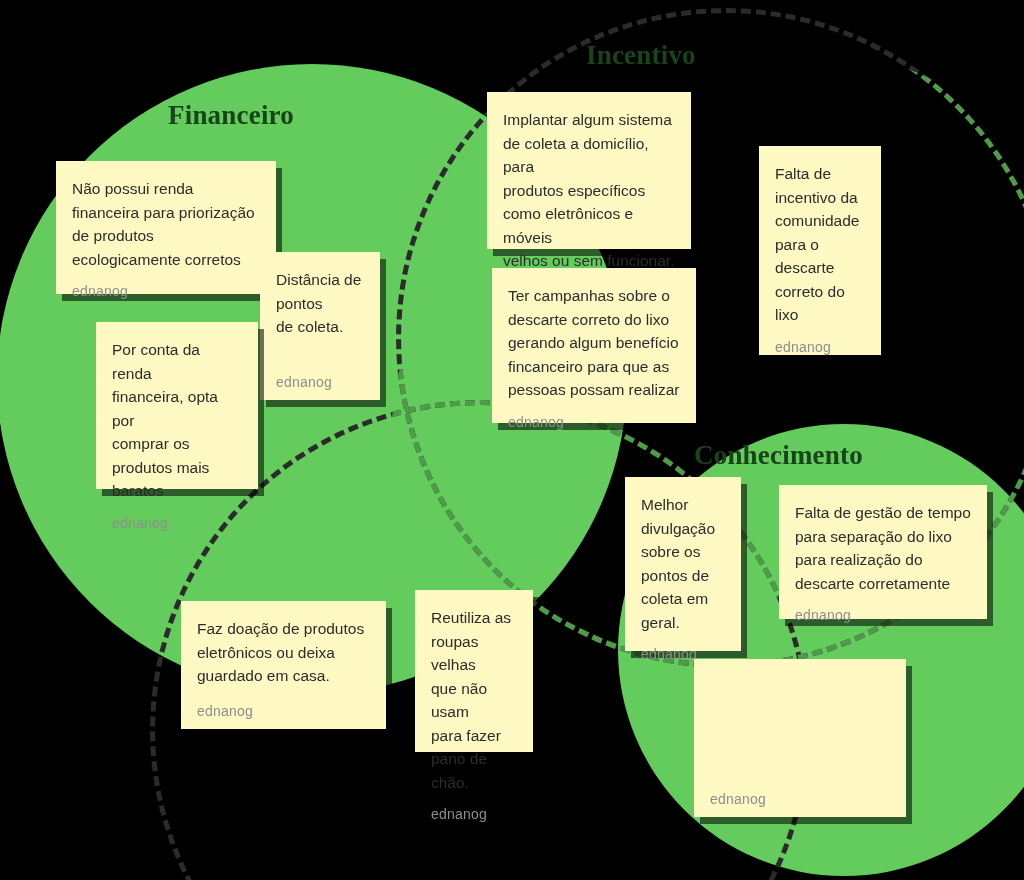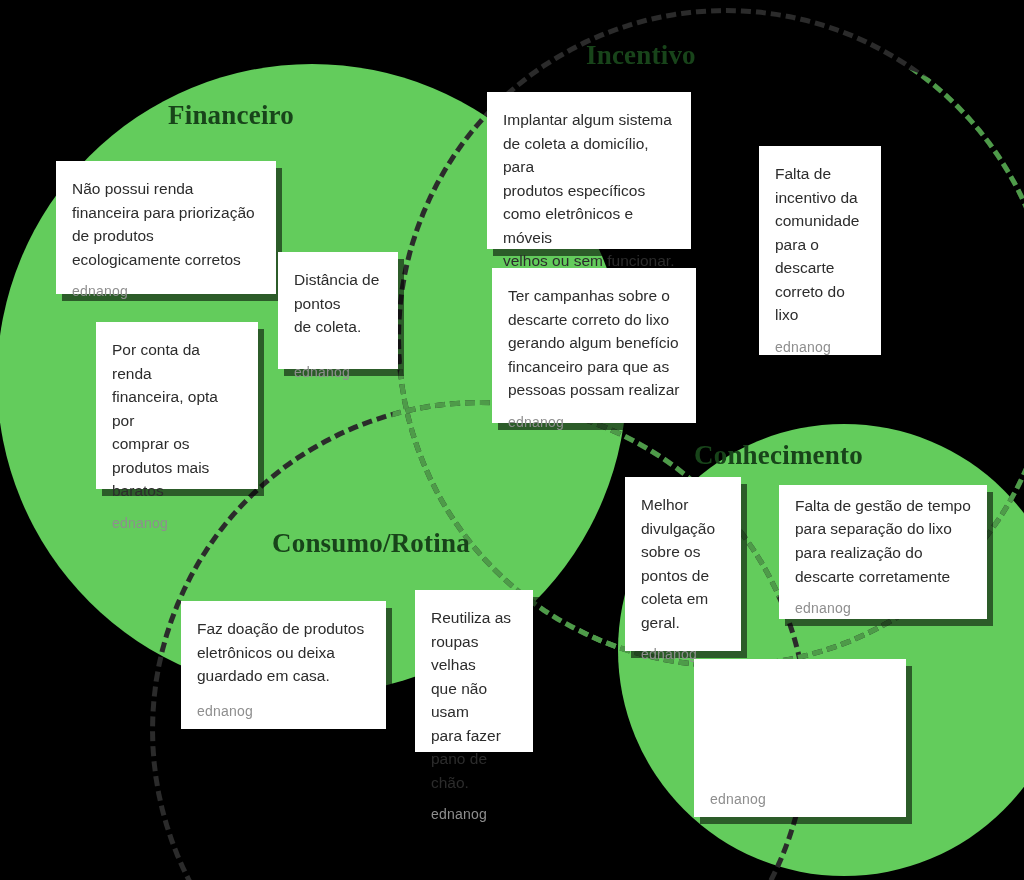--- a/index.html
+++ b/index.html
@@ -79,21 +79,21 @@
     font-family: Liberation Serif, serif;
   }
   #title-financeiro { left: 168px; top: 100px; }
   #title-incentivo  { left: 586px; top: 40px; }
   #title-conhecimento { left: 694px; top: 440px; }
   #title-consumo    { left: 272px; top: 528px; }
 
   
   .card {
     position: absolute;
-    background: #ffffff;
+    background: #fef9c3;
     box-shadow: 6px 7px 0 rgba(0,0,0,0.55);
     box-sizing: border-box;
     padding: 16px 16px 10px 16px;
     display: flex;
     flex-direction: column;
     justify-content: flex-start;
     z-index: 10;
   }
   .card .body {
     color: #2c2c2c;
@@ -124,31 +124,30 @@
   <div class="circle dashed" id="circle-consumo"></div>
 
   <div class="circle dashed-over clip-incentivo-over-fin" id="circle-incentivo" style="left:396px; top:8px; width:660px; height:660px;"></div>
   <div class="circle dashed-over" style="left:150px; top:400px; width:660px; height:660px; clip-path: ellipse(318px 318px at -147px -332px);"></div>
   <div class="circle dashed-over" style="left:150px; top:400px; width:660px; height:660px; clip-path: ellipse(230px 230px at 472px 28px);"></div>
   <div class="circle dashed-over" style="left:396px; top:8px; width:660px; height:660px; clip-path: ellipse(228px 228px at 224px 420px);"></div>
 
   <div class="title" id="title-financeiro">Financeiro</div>
   <div class="title" id="title-incentivo">Incentivo</div>
   <div class="title" id="title-conhecimento">Conhecimento</div>
-  <div class="title" id="title-consumo">Consumo/Rotina</div>
 
   <div class="card" style="left:56px; top:161px; width:220px; height:133px;">
     <div class="body">Não possui renda
 financeira para priorização
 de produtos
 ecologicamente corretos</div>
     <div class="author">ednanog</div>
   </div>
 
-  <div class="card" style="left:278px; top:252px; width:120px; height:117px;gap:13px;">
+  <div class="card" style="left:260px; top:252px; width:120px; height:148px;gap:13px;">
     <div class="body">Distância de pontos
 de coleta.</div>
     <div class="author">ednanog</div>
   </div>
 
   <div class="card" style="left:96px; top:322px; width:162px; height:167px;">
     <div class="body">Por conta da renda
 financeira, opta por
 comprar os
 produtos mais
@@ -188,21 +187,21 @@
   <div class="card" style="left:625px; top:477px; width:116px; height:174px;">
     <div class="body">Melhor
 divulgação
 sobre os
 pontos de
 coleta em
 geral.</div>
     <div class="author">ednanog</div>
   </div>
 
-  <div class="card" style="left:779px; top:485px; width:208px; height:134px;justify-content:center;">
+  <div class="card" style="left:779px; top:485px; width:208px; height:134px;">
     <div class="body">Falta de gestão de tempo
 para separação do lixo
 para realização do
 descarte corretamente</div>
     <div class="author">ednanog</div>
   </div>
 
   <div class="card" style="left:181px; top:601px; width:205px; height:128px;">
     <div class="body">Faz doação de produtos
 eletrônicos ou deixa

